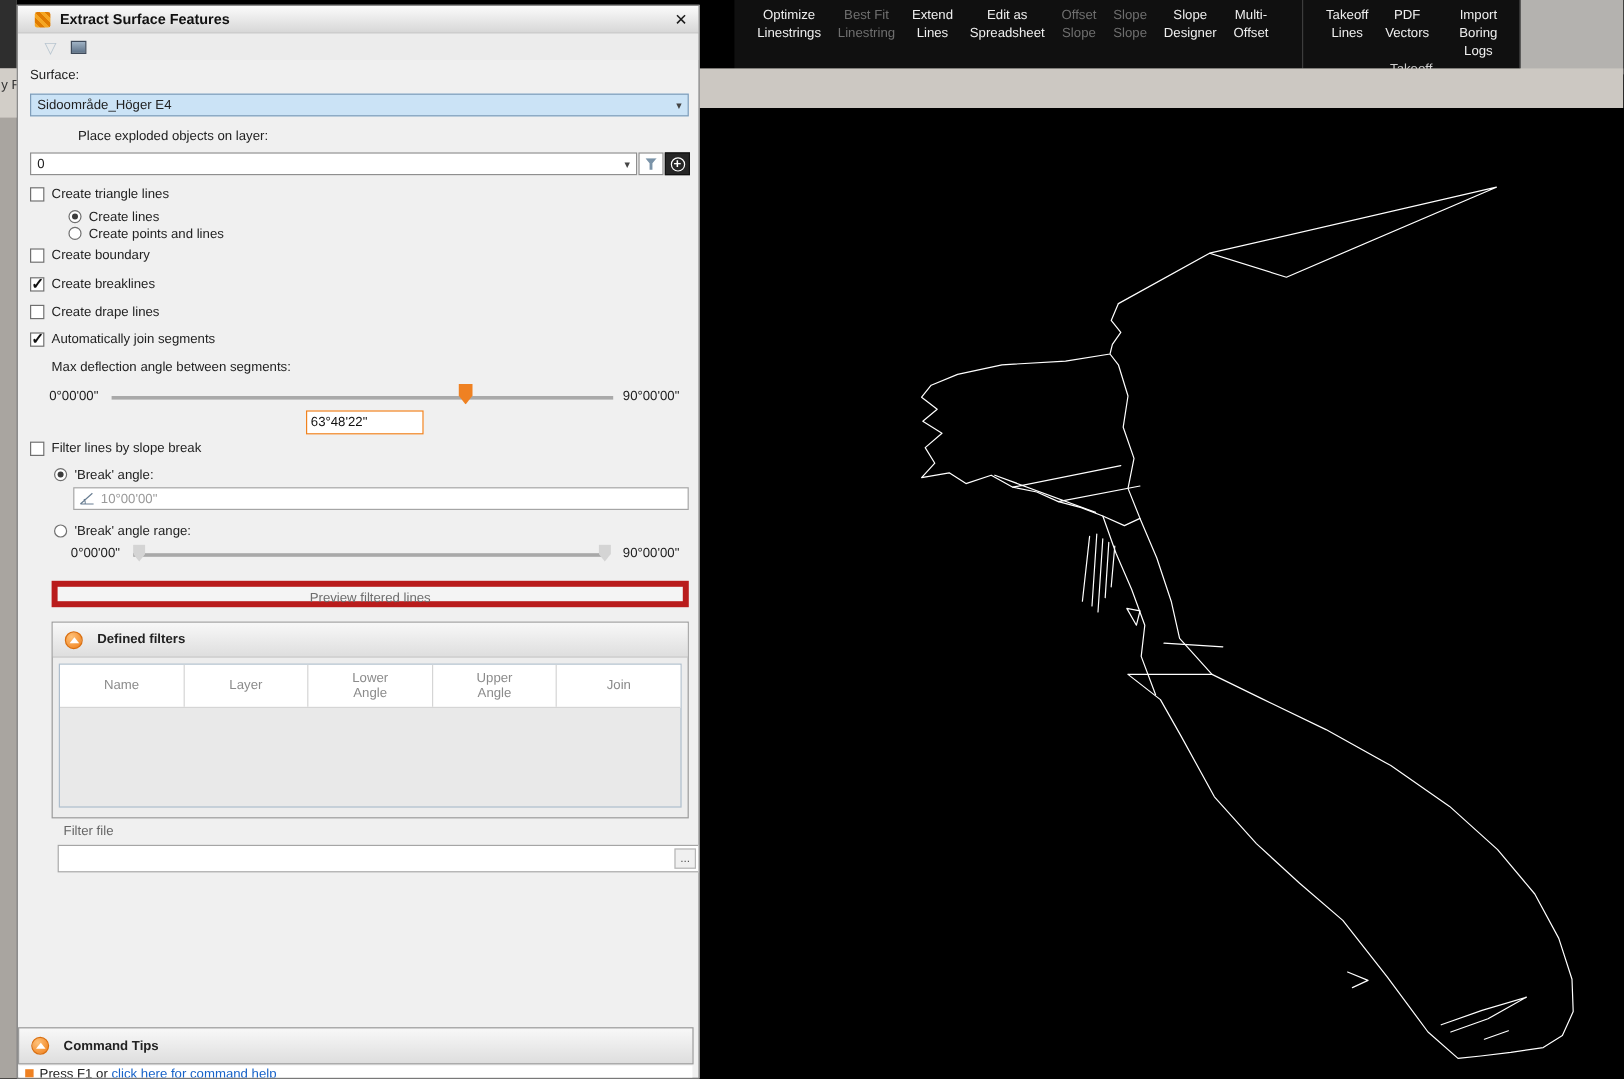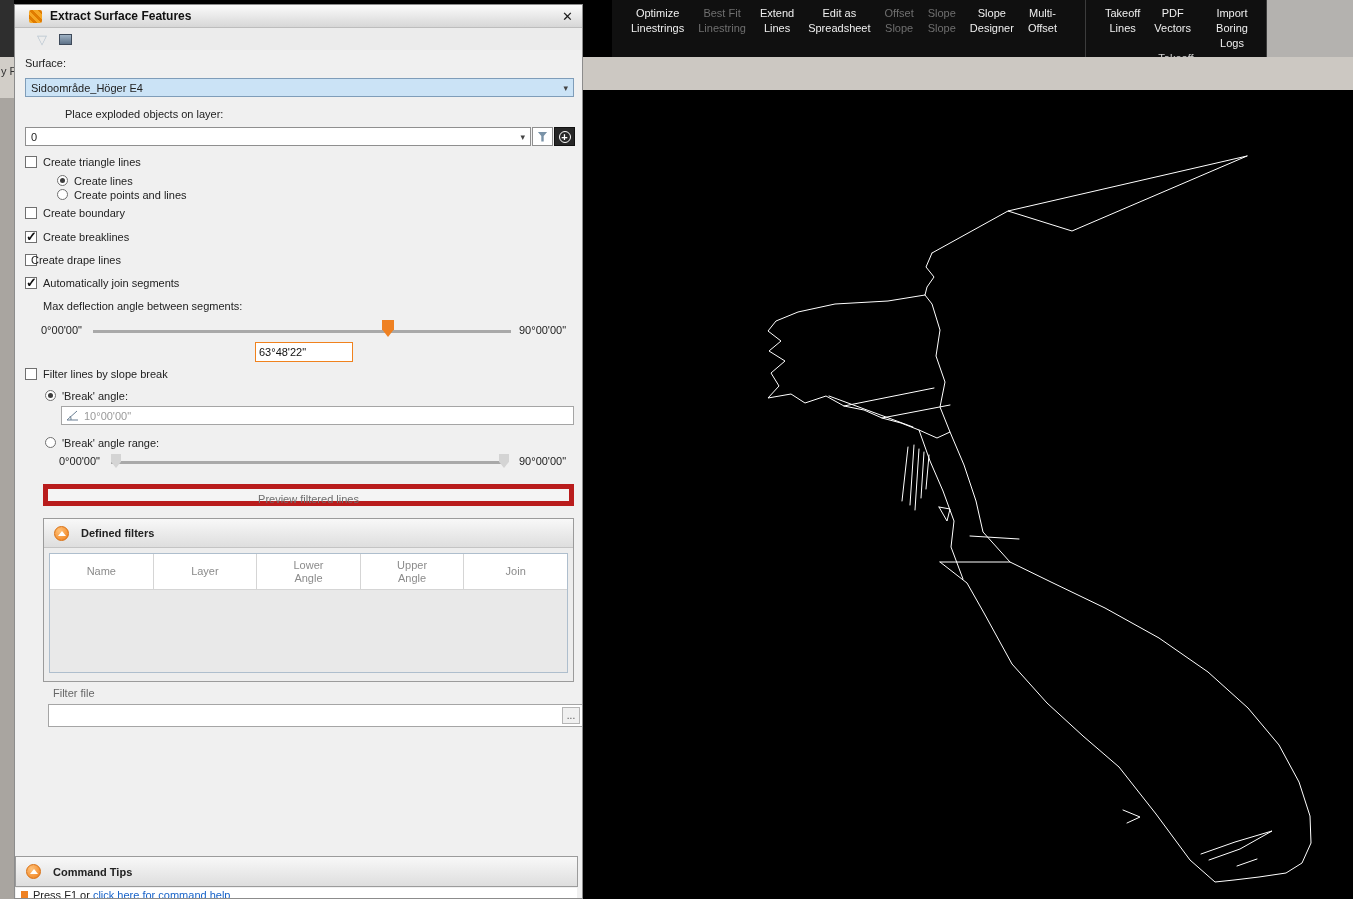--- a/index.html
+++ b/index.html
@@ -234,21 +234,21 @@
     <span class="rd" style="left:42px; top:184px;"></span>
     <div class="lbl" style="left:59px; top:184px;">Create points and lines</div>
 
     <span class="cb" style="left:10px; top:202px;"></span>
     <div class="lbl" style="left:28px; top:202px;">Create boundary</div>
 
     <span class="cb checked" style="left:10px; top:226px;"></span>
     <div class="lbl" style="left:28px; top:226px;">Create breaklines</div>
 
     <span class="cb" style="left:10px; top:249px;"></span>
-    <div class="lbl" style="left:16px; top:249px;">Create drape lines</div>
+    <div class="lbl" style="left:28px; top:249px;">Create drape lines</div>
 
     <span class="cb checked" style="left:10px; top:272px;"></span>
     <div class="lbl" style="left:28px; top:272px;">Automatically join segments</div>
 
     <div class="lbl" style="left:28px; top:295px;">Max deflection angle between segments:</div>
     <div class="lbl" style="left:26px; top:319px;">0°00'00"</div>
     <div class="slider-track" style="left:78px; top:325px; width:418px;"></div>
     <div class="handle-orange" style="left:367px; top:315px;"></div>
     <div class="lbl" style="left:504px; top:319px;">90°00'00"</div>
     <input class="value-box" style="left: 240px; top: 337px; width: 98px; height: 20px;" value="63°48'22&quot;">

